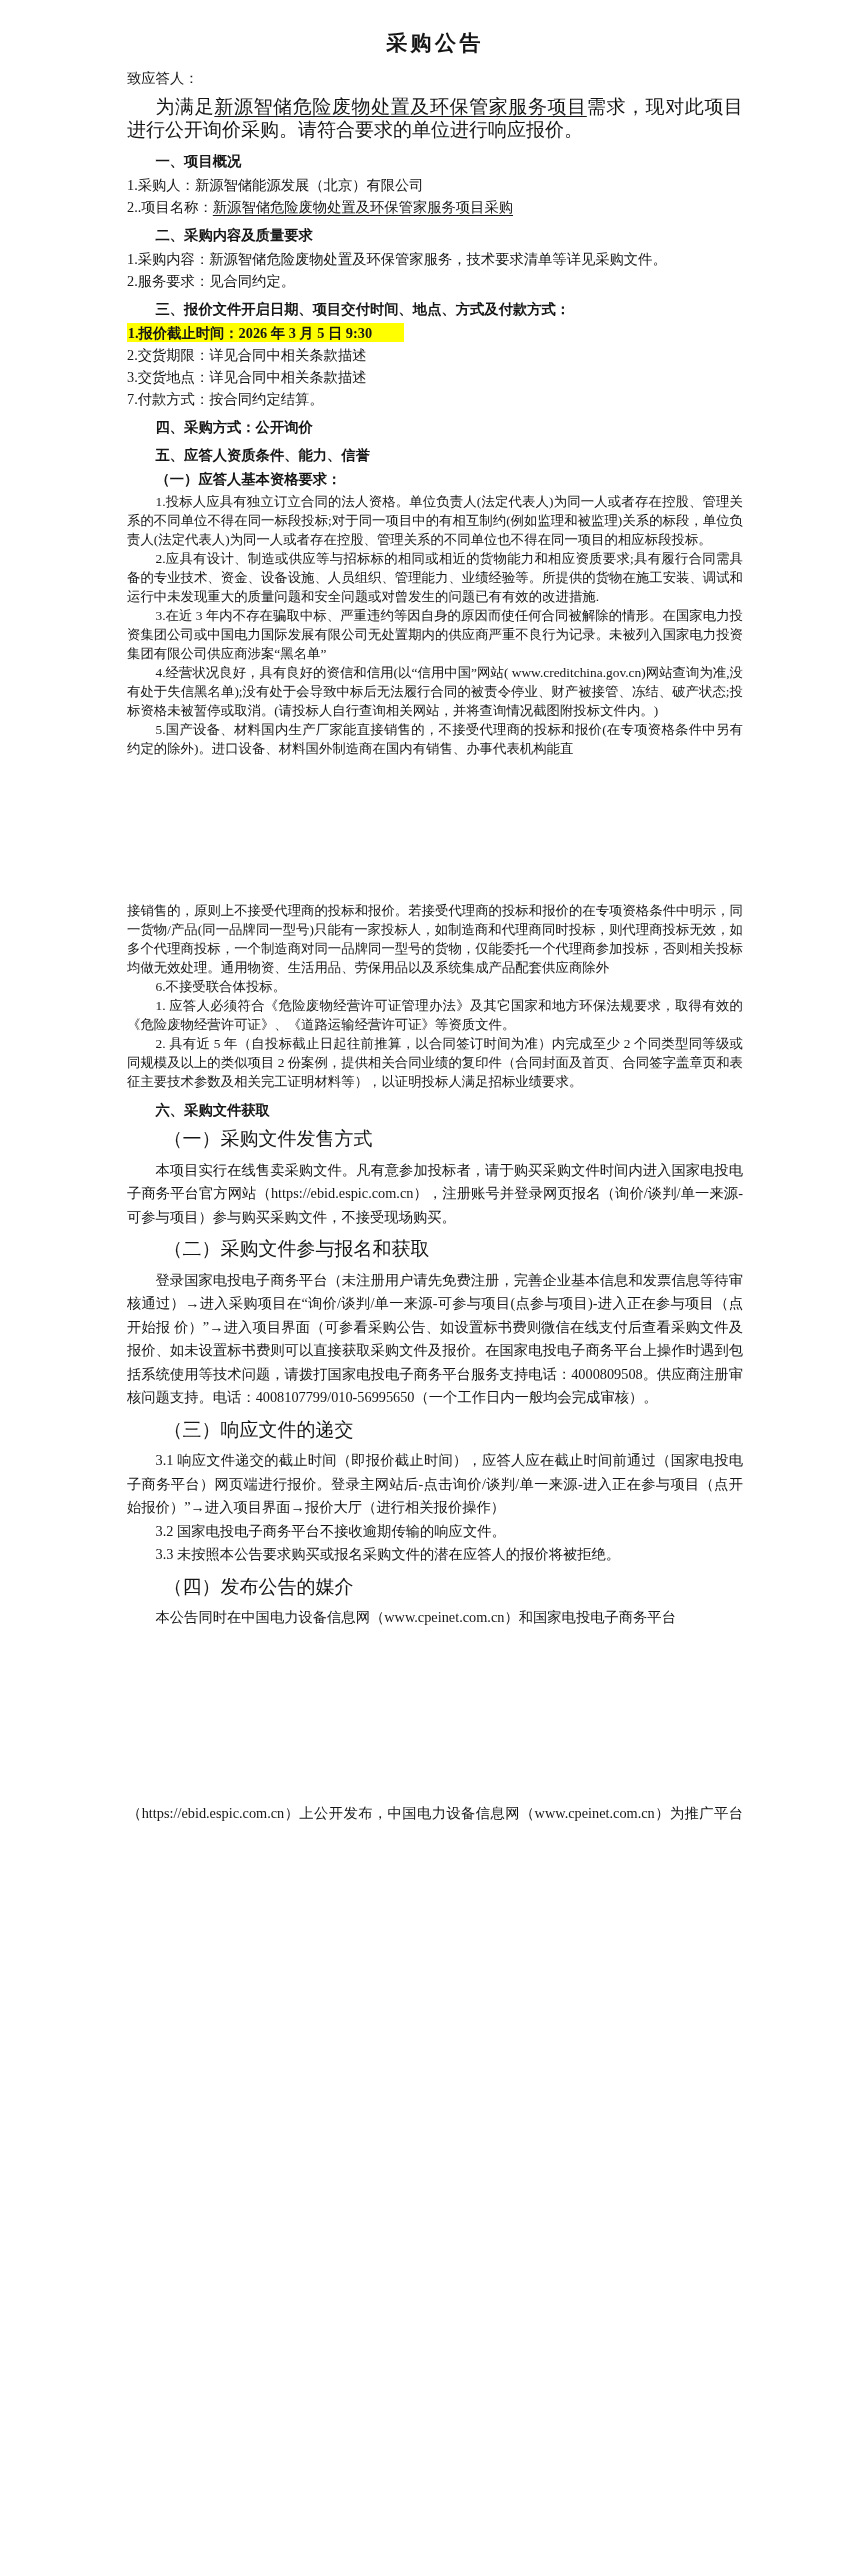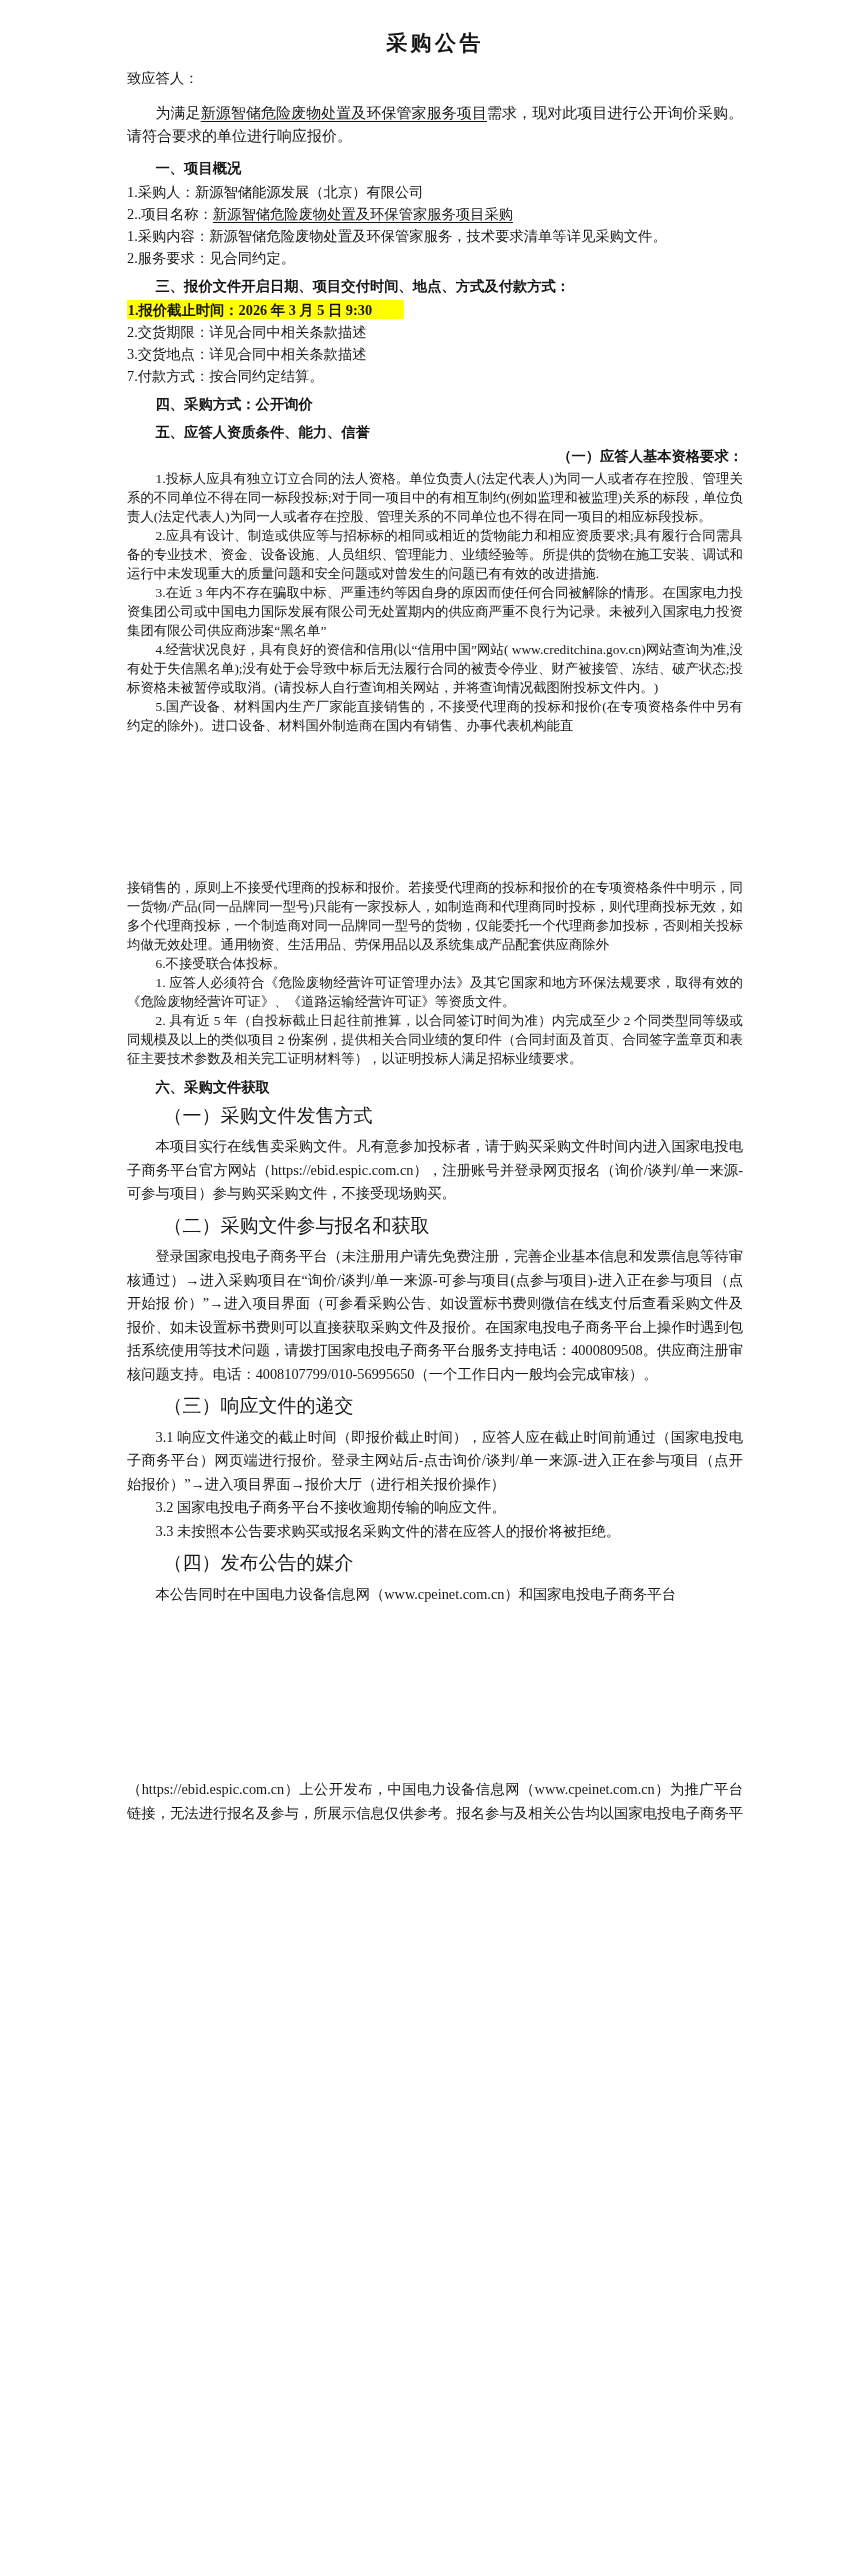--- a/index.html
+++ b/index.html
@@ -9,24 +9,24 @@
     margin:0 auto;
     background:#ffffff;
     box-sizing:border-box;
     padding:30px 116px 0 127px;
     font-family:"Liberation Serif","DejaVu Serif",serif;
     color:#161616;
     overflow:hidden;
   }
   .b-title { font-size:21px; font-weight:bold; text-align:center; letter-spacing:3.4px; line-height:27px; margin:0 0 10px 0; }
   .b-p     { font-size:14.3px; line-height:23.5px; margin:0 0 3.4px 0; text-align:justify; }
-  .b-intro { font-size:15px; line-height:23.5px; margin:11px 0 5px 0; text-align:justify; }
+  .b-intro { font-size:19px; line-height:23.5px; margin:4px 0 5px 0; text-align:justify; }
   .b-item  { font-size:14.3px; line-height:17px; margin:0 0 5px 0; }
   .b-h1    { font-size:14.3px; font-weight:bold; line-height:18.4px; margin:10px 0 6.7px 0; }
-  .b-h2    { font-size:14.3px; font-weight:bold; line-height:17px; margin:3.4px 0 3.4px 0;text-align:right; }
+  .b-h2    { font-size:14.3px; font-weight:bold; line-height:17px; margin:3.4px 0 3.4px 0; }
   .b-h3    { font-size:19px; line-height:23.5px; margin:8px; }
   .b-dense { font-size:13.4px; line-height:19px; margin:0; text-align:justify; }
   .b-loose { font-size:14.3px; line-height:23.5px; margin:0; text-align:justify; }
   .b-gap   { width:100%; }
   .ind     { text-indent:28.5px; }
   .u  { text-decoration:underline; text-underline-offset:2.5px; }
   .hl { padding:1.7px 32px 1.7px 0.8px;font-weight:bold; }
 
   .stamp {
     position:absolute;
@@ -45,20 +45,21 @@
 <body>
 
 <div class="page">
   <div>
       <div class="b-title">采购公告</div>
       <div class="b-p">致应答人：</div>
       <div class="b-intro ind"><span>为满足</span><span class="u">新源智储危险废物处置及环保管家服务项目</span><span>需求，现对此项目进行公开询价采购。请符合要求的单位进行响应报价。</span></div>
       <div class="b-h1 ind">一、项目概况</div>
       <div class="b-item">1.采购人：新源智储能源发展（北京）有限公司</div>
       <div class="b-item"><span>2..项目名称：</span><span class="u">新源智储危险废物处置及环保管家服务项目采购</span></div>
+      <div class="b-h1 ind">二、采购内容及质量要求</div>
       <div class="b-item">1.采购内容：新源智储危险废物处置及环保管家服务，技术要求清单等详见采购文件。</div>
       <div class="b-item">2.服务要求：见合同约定。</div>
       <div class="b-h1 ind">三、报价文件开启日期、项目交付时间、地点、方式及付款方式：</div>
       <div class="b-item"><span class="hl" style="background: rgb(255, 255, 0);">1.报价截止时间：2026 年 3 月 5 日 9:30</span></div>
       <div class="b-item">2.交货期限：详见合同中相关条款描述</div>
       <div class="b-item">3.交货地点：详见合同中相关条款描述</div>
       <div class="b-item">7.付款方式：按合同约定结算。</div>
       <div class="b-h1 ind">四、采购方式：公开询价</div>
       <div class="b-h1 ind">五、应答人资质条件、能力、信誉</div>
       <div class="b-h2 ind">（一）应答人基本资格要求：</div>

